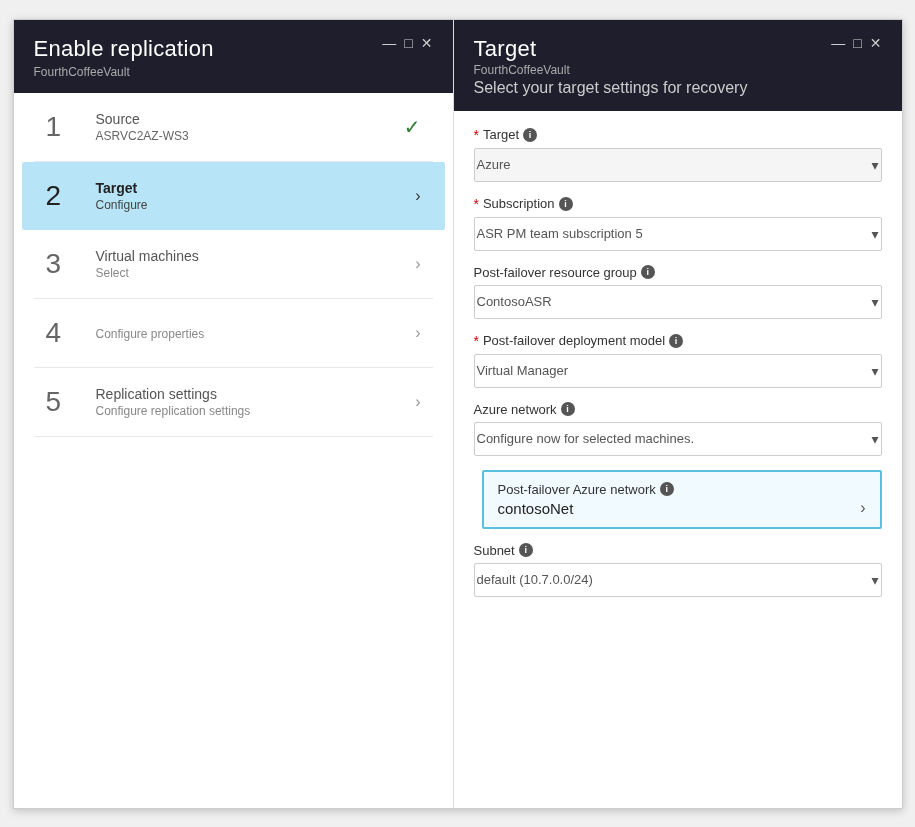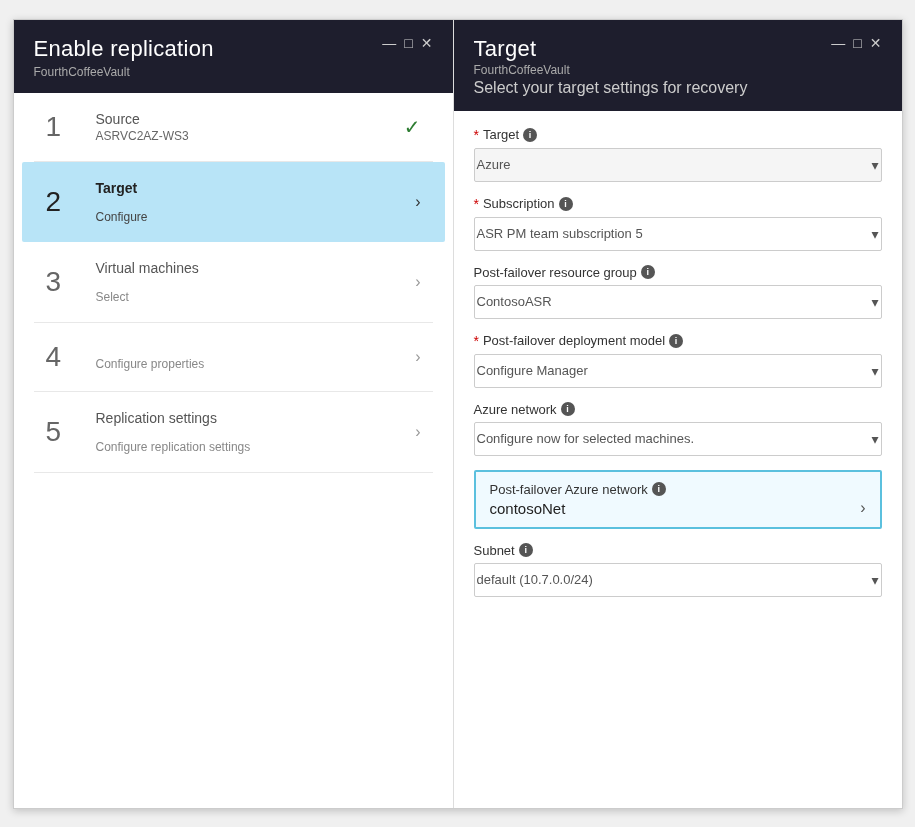--- a/index.html
+++ b/index.html
@@ -81,21 +81,21 @@
       color: #555;
       font-weight: 400;
     }
     .step-item.active .step-title {
       color: #222;
       font-weight: 600;
     }
     .step-sub {
       font-size: 12px;
       color: #888;
-      margin-top: 14px;
+      margin-top: 2px;
     }
     .step-item.active .step-sub {
       color: #444;
     }
     .step-chevron {
       color: #999;
       font-size: 16px;
       margin-left: auto;
     }
     .step-item.active .step-chevron {
@@ -197,20 +197,21 @@
     .network-box {
       border: 2px solid #5bc0de;
       border-radius: 2px;
       padding: 10px 14px;
       background: #f0faff;
       display: flex;
       align-items: flex-end;
       justify-content: space-between;
       cursor: pointer;
       margin-bottom: 14px;
+      margin-left: 8px;
     }
     .network-box-content .network-label {
       font-size: 13px;
       color: #333;
       display: flex;
       align-items: center;
       gap: 4px;
     }
     .network-box-content .network-value {
       font-size: 15px;
@@ -356,21 +357,21 @@
         </div>
       </div>
 
       <div class="field-group">
         <div class="field-label">
           <span class="required-star">*</span>
           <span>Post-failover deployment model</span>
           <span class="info-icon">i</span>
         </div>
         <div class="select-box white-bg">
-          <span>Configure Manager</span>
+          <span>Virtual Manager</span>
           <span class="chevron-down">▾</span>
         </div>
       </div>
 
       <div class="field-group">
         <div class="field-label">
           <span>Azure network</span>
           <span class="info-icon">i</span>
         </div>
         <div class="select-box white-bg">

